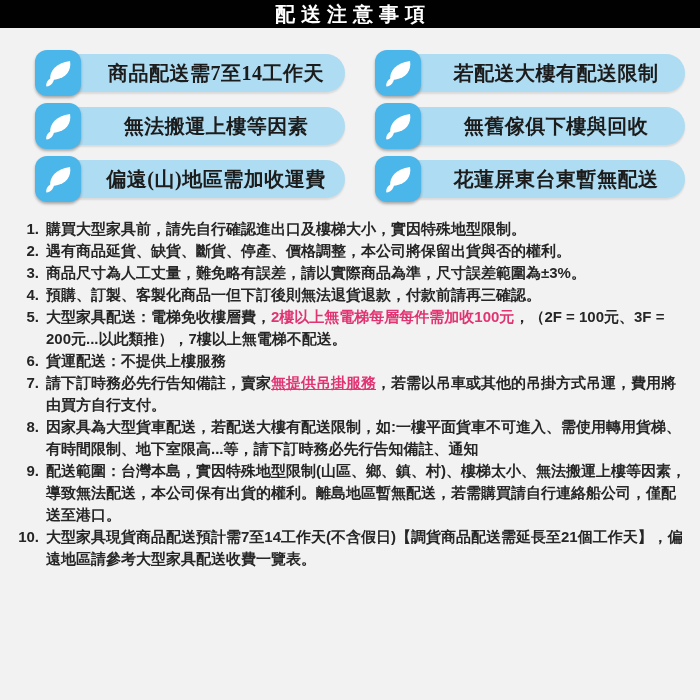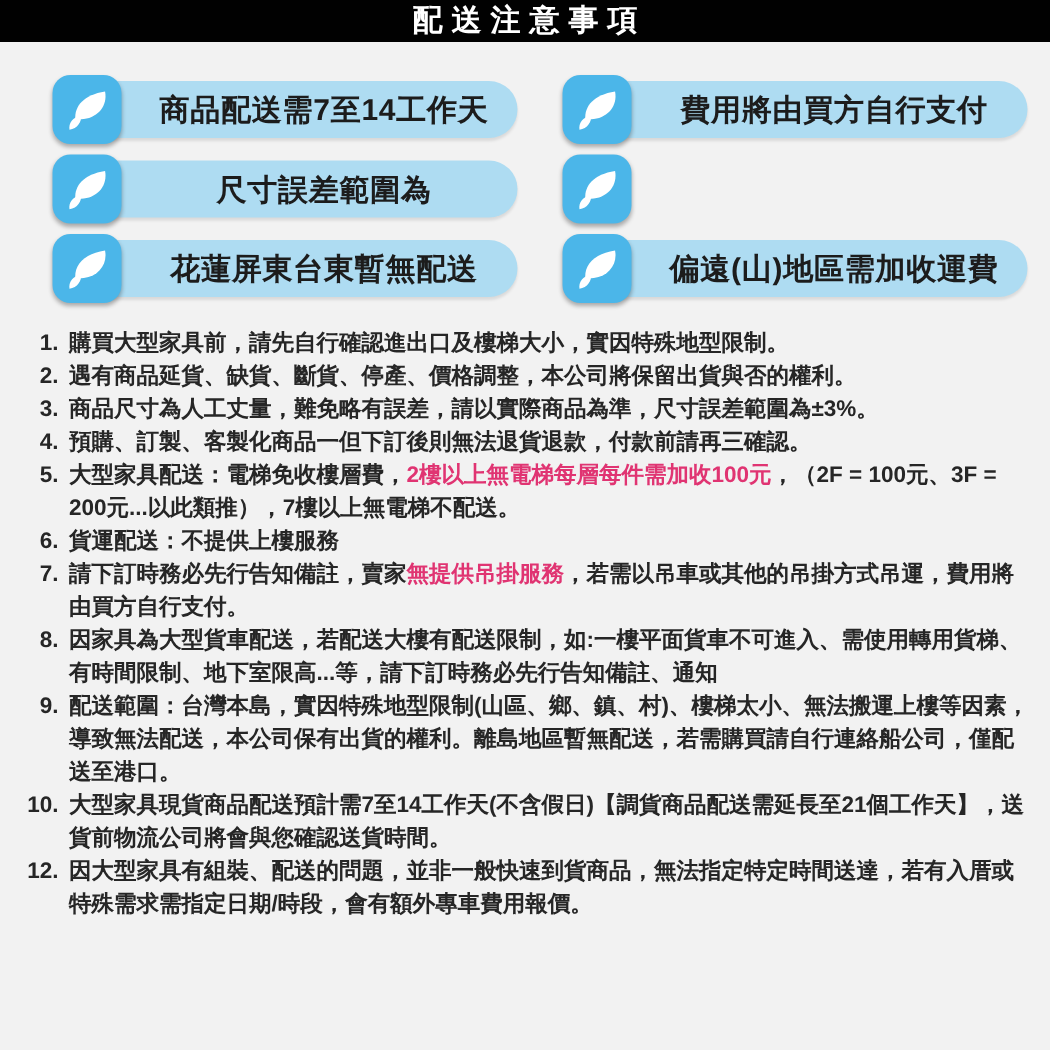--- a/index.html
+++ b/index.html
@@ -49,20 +49,21 @@
   }
   .badge-label{
     flex:1;
     text-align:center;
     padding-left:34px;
     font-size:20px;
     font-weight:700;
     color:#1c1c1c;
     white-space:nowrap;
     letter-spacing:0.5px;
+    font-family:Liberation Serif, serif;
   }
   .badge-icon{
     position:absolute;
     left:0;top:0;
     width:46px;height:46px;
     background:var(--icon-blue,#4bb6e9);
     border-radius:12px;
     box-shadow:0 2px 3px rgba(0,0,0,0.30);
     display:flex;align-items:center;justify-content:center;
     z-index:2;
@@ -82,21 +83,21 @@
     color:#262626;
   }
   .note-num{
     flex:0 0 27px;
     text-align:right;
     margin-right:7px;
     white-space:nowrap;
   }
   .note-text{flex:1;}
   .seg-red{color:var(--accent-pink,#e03472);text-align:right;}
-  .seg-red-u{color:var(--accent-pink,#e03472);}
+  .seg-red-u{color:var(--accent-pink,#e03472);text-decoration:underline;}
 </style>
 </head>
 <body>
 
 <div class="page">
 
   <div class="header">
     <div class="header-title">配送注意事項</div>
   </div>
 
@@ -107,62 +108,65 @@
       </div>
       <span class="badge-icon">
         <svg viewBox="0 0 48 48" width="34" height="34">
             <path fill="#fff" d="M13 33 C12 21 21 10 41 7 C43.5 20 35 31 21 33 C18 33.4 15 33.7 13 33 Z"></path>
             <path fill="#fff" d="M18.5 29.5 C19 36 15 42 7.5 43 C6.5 37 10.5 31.5 18.5 29.5 Z"></path>
           </svg>
       </span>
     </div>
     <div class="badge">
       <div class="badge-pill">
-        <span class="badge-label">費用將由買方自行支付</span>
-      </div>
-      <span class="badge-icon">
-        <svg viewBox="0 0 48 48" width="34" height="34">
-            <path fill="#fff" d="M13 33 C12 21 21 10 41 7 C43.5 20 35 31 21 33 C18 33.4 15 33.7 13 33 Z"></path>
-            <path fill="#fff" d="M18.5 29.5 C19 36 15 42 7.5 43 C6.5 37 10.5 31.5 18.5 29.5 Z"></path>
-          </svg>
-      </span>
-    </div>
-    <div class="badge">
-      <div class="badge-pill">
-        <span class="badge-label">尺寸誤差範圍為</span>
-      </div>
-      <span class="badge-icon">
-        <svg viewBox="0 0 48 48" width="34" height="34">
-            <path fill="#fff" d="M13 33 C12 21 21 10 41 7 C43.5 20 35 31 21 33 C18 33.4 15 33.7 13 33 Z"></path>
-            <path fill="#fff" d="M18.5 29.5 C19 36 15 42 7.5 43 C6.5 37 10.5 31.5 18.5 29.5 Z"></path>
-          </svg>
-      </span>
-    </div>
-    <div class="badge">
+        <span class="badge-label">若配送大樓有配送限制</span>
+      </div>
+      <span class="badge-icon">
+        <svg viewBox="0 0 48 48" width="34" height="34">
+            <path fill="#fff" d="M13 33 C12 21 21 10 41 7 C43.5 20 35 31 21 33 C18 33.4 15 33.7 13 33 Z"></path>
+            <path fill="#fff" d="M18.5 29.5 C19 36 15 42 7.5 43 C6.5 37 10.5 31.5 18.5 29.5 Z"></path>
+          </svg>
+      </span>
+    </div>
+    <div class="badge">
+      <div class="badge-pill">
+        <span class="badge-label">無法搬運上樓等因素</span>
+      </div>
+      <span class="badge-icon">
+        <svg viewBox="0 0 48 48" width="34" height="34">
+            <path fill="#fff" d="M13 33 C12 21 21 10 41 7 C43.5 20 35 31 21 33 C18 33.4 15 33.7 13 33 Z"></path>
+            <path fill="#fff" d="M18.5 29.5 C19 36 15 42 7.5 43 C6.5 37 10.5 31.5 18.5 29.5 Z"></path>
+          </svg>
+      </span>
+    </div>
+    <div class="badge">
+      <div class="badge-pill">
+        <span class="badge-label">無舊傢俱下樓與回收</span>
+      </div>
+      <span class="badge-icon">
+        <svg viewBox="0 0 48 48" width="34" height="34">
+            <path fill="#fff" d="M13 33 C12 21 21 10 41 7 C43.5 20 35 31 21 33 C18 33.4 15 33.7 13 33 Z"></path>
+            <path fill="#fff" d="M18.5 29.5 C19 36 15 42 7.5 43 C6.5 37 10.5 31.5 18.5 29.5 Z"></path>
+          </svg>
+      </span>
+    </div>
+    <div class="badge">
+      <div class="badge-pill">
+        <span class="badge-label">偏遠(山)地區需加收運費</span>
+      </div>
       <span class="badge-icon">
         <svg viewBox="0 0 48 48" width="34" height="34">
             <path fill="#fff" d="M13 33 C12 21 21 10 41 7 C43.5 20 35 31 21 33 C18 33.4 15 33.7 13 33 Z"></path>
             <path fill="#fff" d="M18.5 29.5 C19 36 15 42 7.5 43 C6.5 37 10.5 31.5 18.5 29.5 Z"></path>
           </svg>
       </span>
     </div>
     <div class="badge">
       <div class="badge-pill">
         <span class="badge-label">花蓮屏東台東暫無配送</span>
-      </div>
-      <span class="badge-icon">
-        <svg viewBox="0 0 48 48" width="34" height="34">
-            <path fill="#fff" d="M13 33 C12 21 21 10 41 7 C43.5 20 35 31 21 33 C18 33.4 15 33.7 13 33 Z"></path>
-            <path fill="#fff" d="M18.5 29.5 C19 36 15 42 7.5 43 C6.5 37 10.5 31.5 18.5 29.5 Z"></path>
-          </svg>
-      </span>
-    </div>
-    <div class="badge">
-      <div class="badge-pill">
-        <span class="badge-label">偏遠(山)地區需加收運費</span>
       </div>
       <span class="badge-icon">
         <svg viewBox="0 0 48 48" width="34" height="34">
             <path fill="#fff" d="M13 33 C12 21 21 10 41 7 C43.5 20 35 31 21 33 C18 33.4 15 33.7 13 33 Z"></path>
             <path fill="#fff" d="M18.5 29.5 C19 36 15 42 7.5 43 C6.5 37 10.5 31.5 18.5 29.5 Z"></path>
           </svg>
       </span>
     </div>
   </div>
 
@@ -198,21 +202,17 @@
       <div class="note-item">
         <span class="note-num">8.</span>
         <span class="note-text"><span>因家具為大型貨車配送，若配送大樓有配送限制，如:一樓平面貨車不可進入、需使用轉用貨梯、有時間限制、地下室限高...等，請下訂時務必先行告知備註、通知</span></span>
       </div>
       <div class="note-item">
         <span class="note-num">9.</span>
         <span class="note-text"><span>配送範圍：台灣本島，實因特殊地型限制(山區、鄉、鎮、村)、樓梯太小、無法搬運上樓等因素，導致無法配送，本公司保有出貨的權利。離島地區暫無配送，若需購買請自行連絡船公司，僅配送至港口。</span></span>
       </div>
       <div class="note-item">
         <span class="note-num">10.</span>
-        <span class="note-text"><span>大型家具現貨商品配送預計需7至14工作天(不含假日)【調貨商品配送需延長至21個工作天】，送貨前物流公司將會與您確認送貨時間。</span></span>
-      </div>
-      <div class="note-item">
-        <span class="note-num">12.</span>
-        <span class="note-text"><span>因大型家具有組裝、配送的問題，並非一般快速到貨商品，無法指定特定時間送達，若有入厝或特殊需求需指定日期/時段，會有額外專車費用報價。</span></span>
+        <span class="note-text"><span>大型家具現貨商品配送預計需7至14工作天(不含假日)【調貨商品配送需延長至21個工作天】，偏遠地區請參考大型家具配送收費一覽表。</span></span>
       </div>
     </div>
 
 </div>
 
 </body></html>

